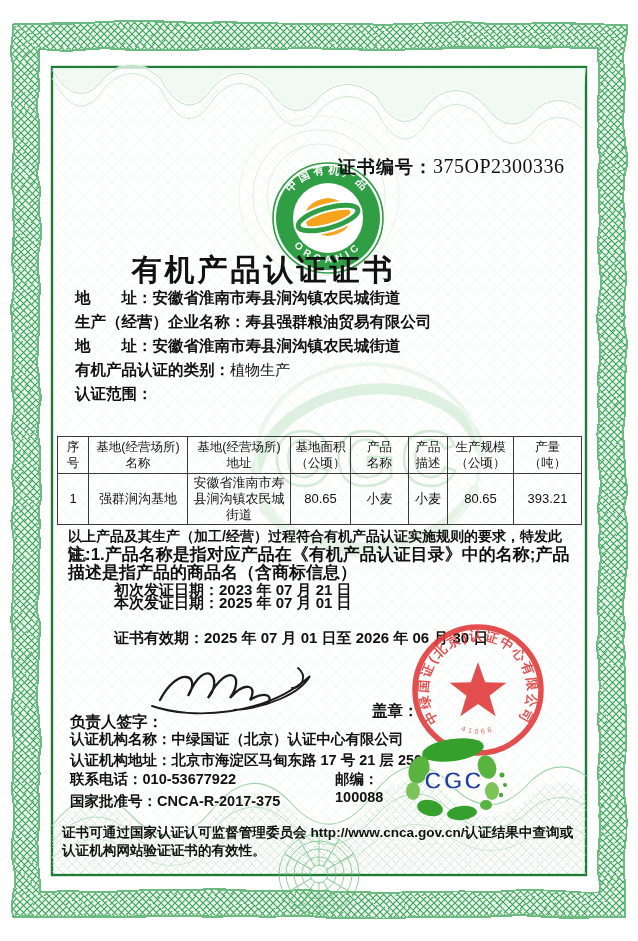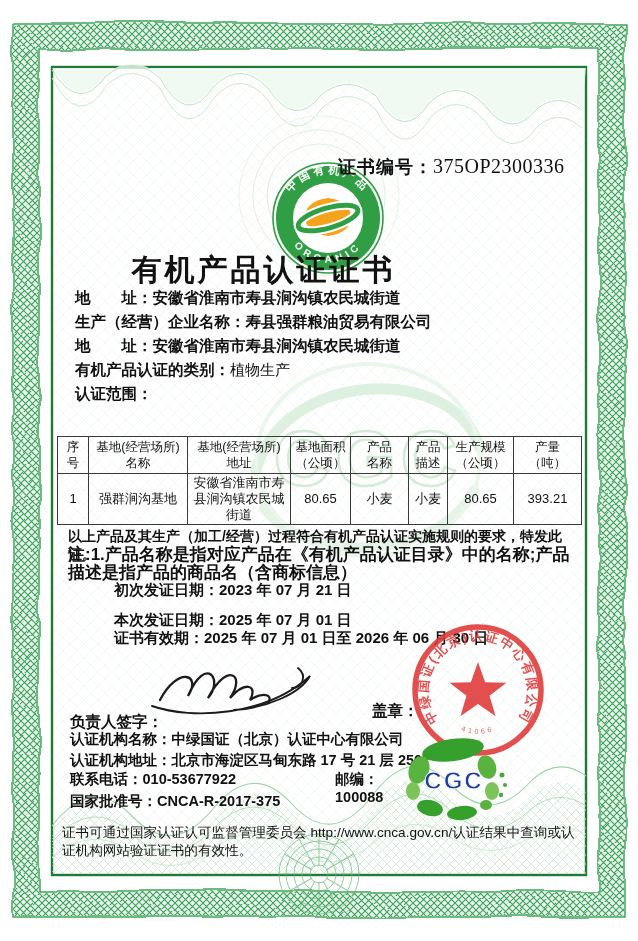--- a/index.html
+++ b/index.html
@@ -17,27 +17,27 @@
   .cert-table{top:436px;left:57px;width:524px;border-collapse:collapse;table-layout:fixed;
               font-size:13px;text-align:center;background:transparent;}
   .cert-table th,.cert-table td{border:1.6px solid #3a3a3a;padding:1px 2px;font-weight:normal;}
   .cert-table th{height:34px;line-height:16px;font-size:12.5px;}
   .cert-table td{height:32px;line-height:16px;}
   .table-note{top:511px;left:57px;width:524px;text-align:right;font-size:13.5px;
               font-family:"Liberation Serif","DejaVu Serif",serif;}
   .stmt{top:528px;left:68px;width:510px;font-size:14px;font-weight:bold;}
   .stmt-note{top:546px;left:68px;width:508px;font-size:17px;font-weight:600;line-height:18px;}
   .dline{left:70px;font-size:15px;font-weight:bold;margin-left:44px;}
-  .d1{top:581px;} .d2{top:611px;} .d3{top:629px;}
+  .d1{top:581px;} .d2{top:594px;} .d3{top:629px;}
   .sign-label{top:701px;left:70px;font-size:15.5px;font-weight:bold;margin-top:11px;}
   .seal-label{top:701px;left:372px;font-size:15.5px;font-weight:bold;}
   .agency{left:70px;font-size:14.5px;font-weight:bold;}
   .a1{top:730px;} .a2{top:751px;} .a3{top:770px;} .a4{top:792px;}
   .postcode{position:absolute;left:265px;top:0;}
-  .footer{top:824px;left:62px;width:514px;font-size:13.6px;font-weight:400;line-height:18px;}
+  .footer{top:824px;left:62px;width:514px;font-size:13.6px;font-weight:700;line-height:18px;}
   .sig-svg{top:648px;left:148px;}
   .seal-svg{top:608px;left:396px;opacity:.9;}
   .cgc-svg{top:733px;left:400px;}
   .wm-svg{top:330px;left:228px;opacity:.85;}
   .logo-svg{top:162px;left:272px;}
 </style>
 </head>
 <body>
 
 <div class="page">

